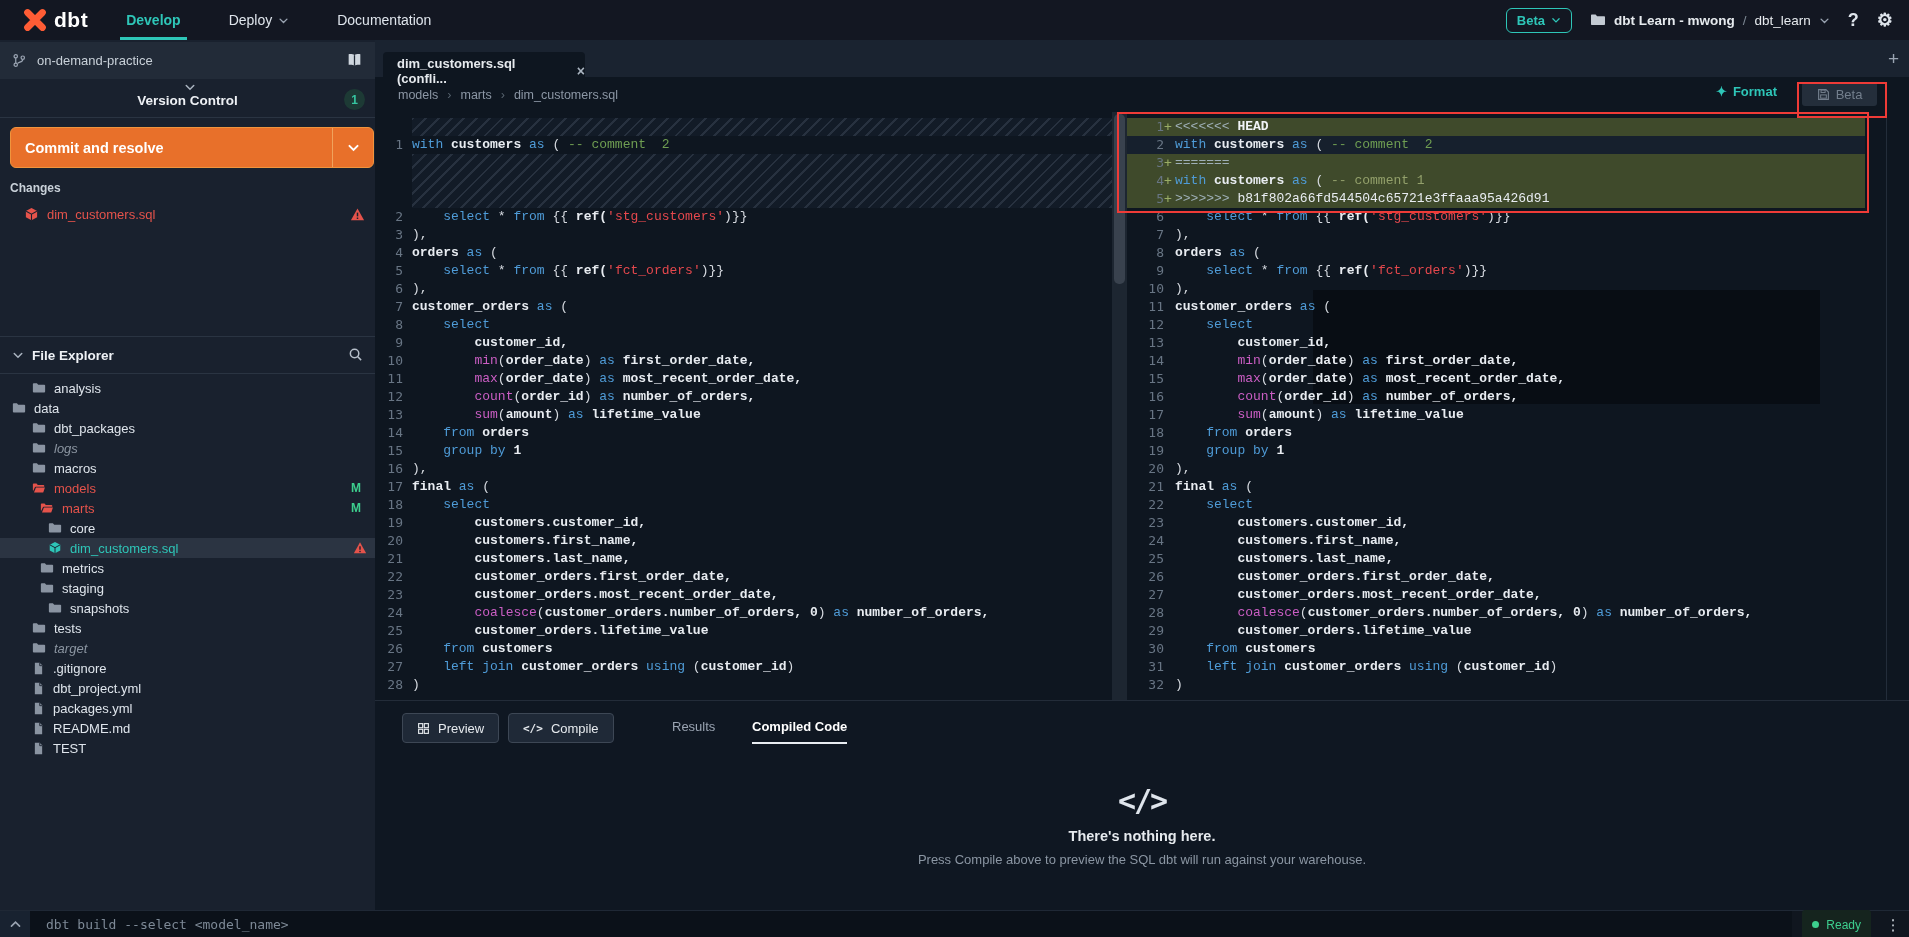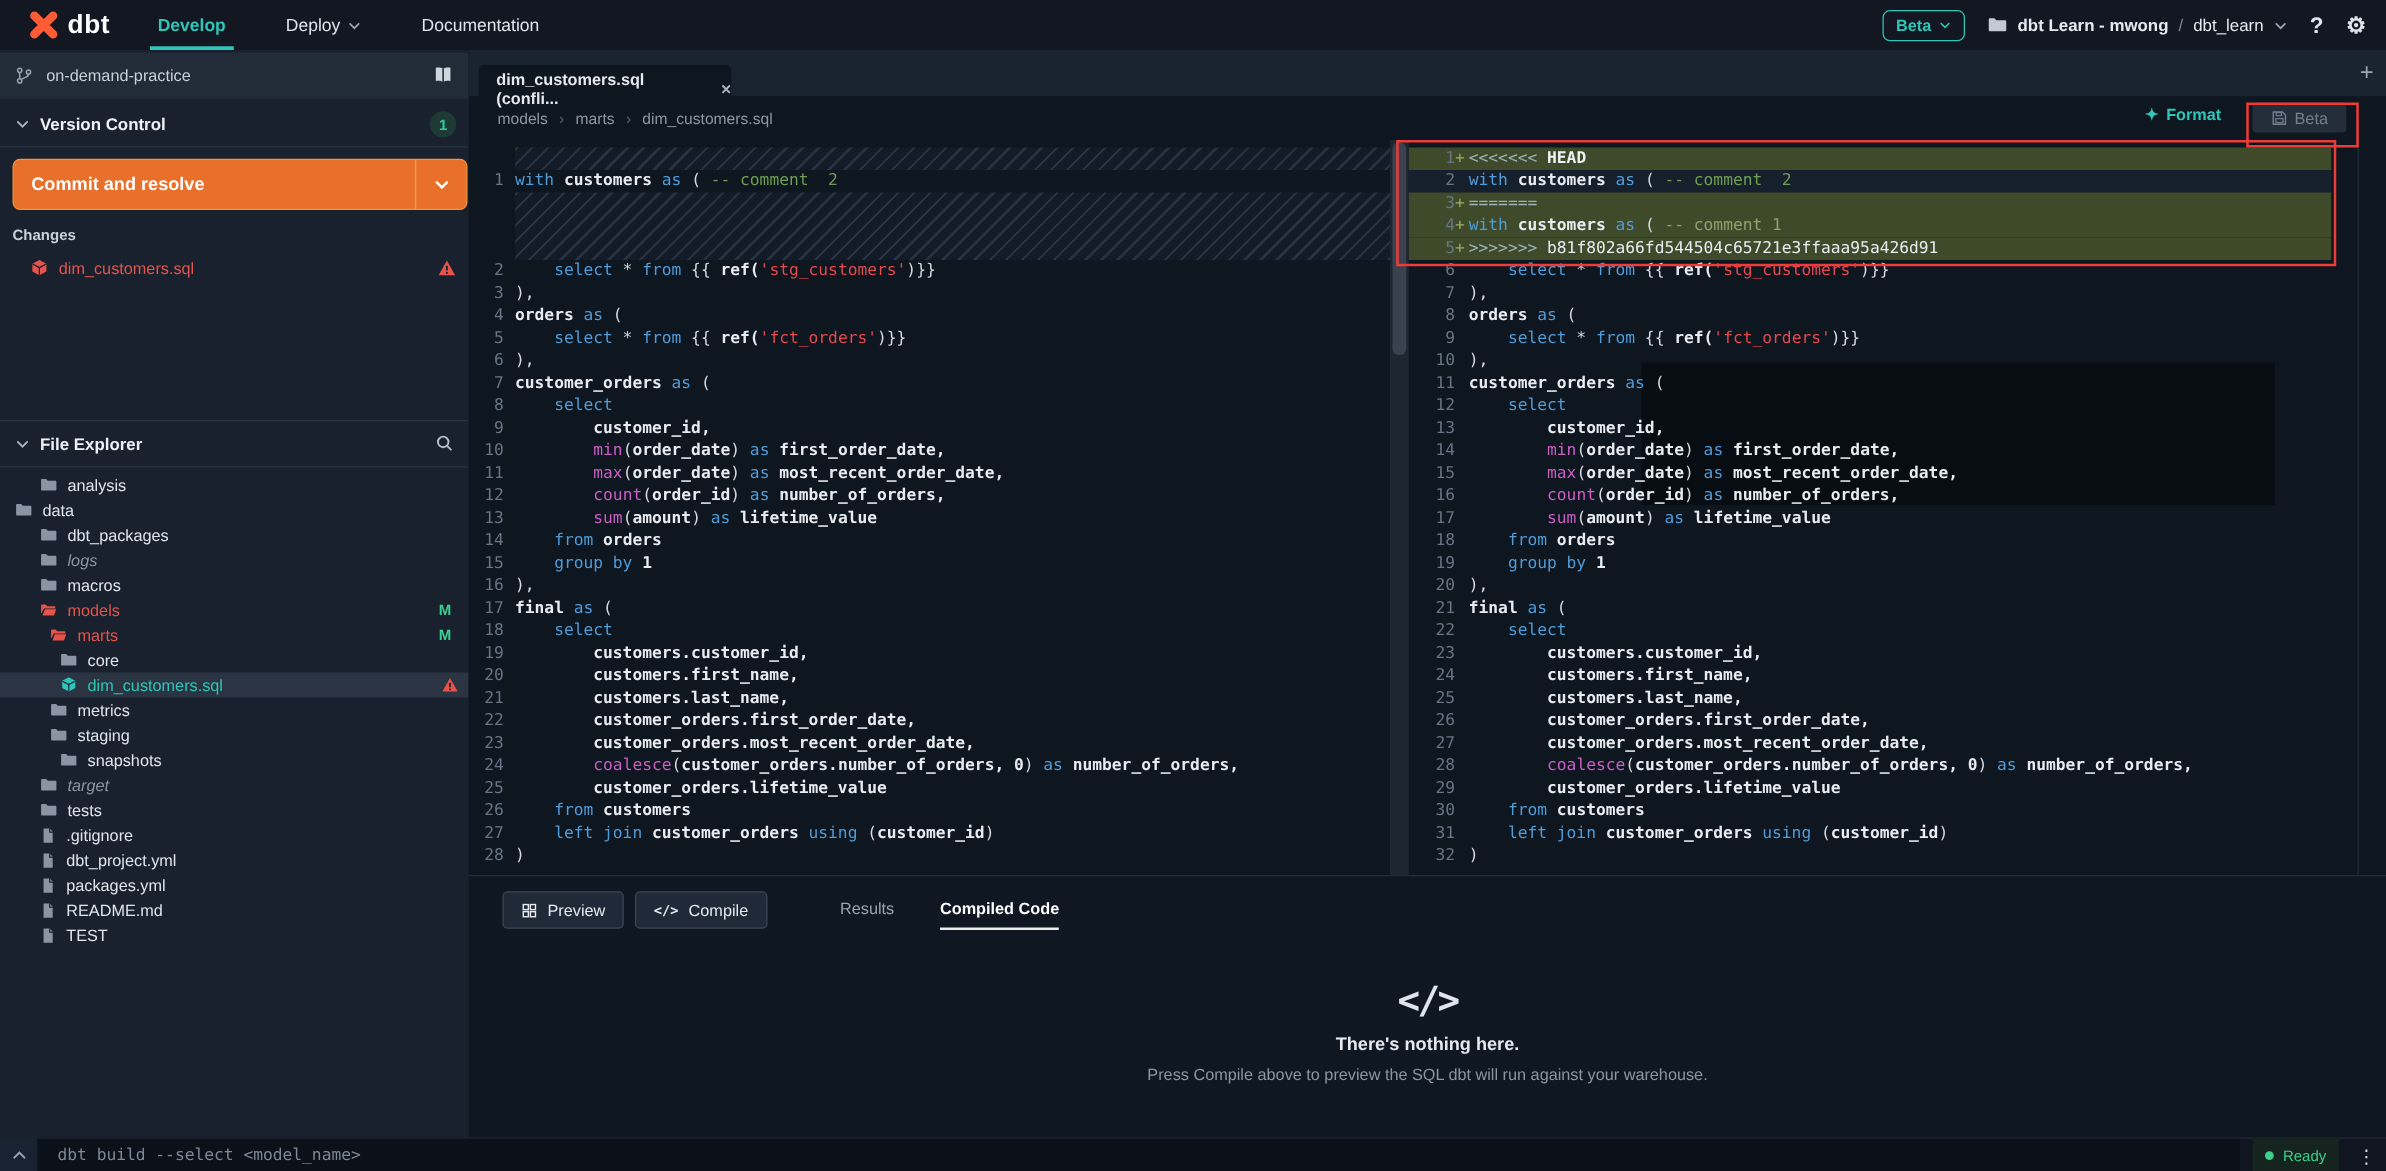--- a/index.html
+++ b/index.html
@@ -75,21 +75,21 @@
   #save-btn{position:absolute;left:1427px;top:5px;width:75px;height:24px;background:#242e3b;border-radius:3px;
             color:#737f8d;font-size:13px;display:flex;align-items:center;justify-content:center;gap:6px;cursor:pointer;}
   #save-annot{left:1422px;top:42px;width:86px;height:32px;border:2px solid #ef3b37;z-index:6;pointer-events:none;}
 
   
   #code-area{left:0;top:72px;width:1534px;height:588px;overflow:hidden;background:#0e1620;}
   .crow{height:18px;display:flex;line-height:18px;font-family:"DejaVu Sans Mono",monospace;font-size:13px;
         white-space:pre;position:relative;z-index:1;}
   .gut{flex:none;text-align:right;color:#687584;}
   .plus{flex:none;color:#9aad66;}
-  .ct{flex:none;}
+  .ct{flex:none;font-family:Liberation Mono, monospace;}
   #left-pane{position:absolute;left:10px;top:6px;width:727px;}
   #left-pane .gut{width:18px;}
   #left-pane .plus{width:9px;}
   #right-pane{position:absolute;left:752px;top:6px;width:738px;}
   #right-pane .gut{width:37px;}
   #right-pane .plus{width:8px;}
   #right-pane .ct{padding-left:3px;}
   .hatch{margin-left:27px;background:repeating-linear-gradient(135deg,#27313f 0 2px,#121b27 2px 9px);}
   .hatch.h1{height:18px;} .hatch.h3{height:54px;}
   .row-added{background:#3f4a2b;}
@@ -185,21 +185,21 @@
       </span>
       <span>on-demand-practice</span>
       <span id="book-btn">
         <svg width="17" height="17" viewBox="0 0 16 16">
             <path d="M8 3C6.8 2 4.8 1.8 2.5 2v10c2.3-.2 4.3 0 5.5 1 1.2-1 3.2-1.2 5.5-1V2C11.2 1.8 9.2 2 8 3z" fill="currentColor"></path>
             <path d="M8 3v10" stroke="#222b38" stroke-width="1.2"></path>
           </svg>
       </span>
     </div>
 
-    <div class="section-head" style="top:41px;">
+    <div class="section-head" style="top:41px;flex-direction:column;">
       <span class="chev">
           <svg width="12" height="12" viewBox="0 0 16 16">
             <path d="M3 6l5 5 5-5" fill="none" stroke="currentColor" stroke-width="2" stroke-linecap="round"></path>
           </svg>
         </span>
       <span>Version Control</span>
       <span id="vc-badge">1</span>
     </div>
     <div class="hr" style="top:77px;"></div>
 
@@ -350,35 +350,35 @@
           <span class="tname">staging</span>
         </div>
         <div class="tree-row" style="padding-left: 32px; margin-left: 16px;">
           <span class="ticon">
             <svg width="14" height="14" viewBox="0 0 16 16">
               <path d="M1 3.5c0-.6.4-1 1-1h3.6l1.5 1.7H14c.6 0 1 .4 1 1V12c0 .6-.4 1-1 1H2c-.6 0-1-.4-1-1z" fill="currentColor"></path>
             </svg>
           </span>
           <span class="tname">snapshots</span>
         </div>
+        <div class="tree-row" style="padding-left: 32px;">
+          <span class="ticon">
+            <svg width="14" height="14" viewBox="0 0 16 16">
+              <path d="M1 3.5c0-.6.4-1 1-1h3.6l1.5 1.7H14c.6 0 1 .4 1 1V12c0 .6-.4 1-1 1H2c-.6 0-1-.4-1-1z" fill="currentColor"></path>
+            </svg>
+          </span>
+          <span class="tname">tests</span>
+        </div>
         <div class="tree-row dim" style="padding-left: 32px;">
           <span class="ticon">
             <svg width="14" height="14" viewBox="0 0 16 16">
               <path d="M1 3.5c0-.6.4-1 1-1h3.6l1.5 1.7H14c.6 0 1 .4 1 1V12c0 .6-.4 1-1 1H2c-.6 0-1-.4-1-1z" fill="currentColor"></path>
             </svg>
           </span>
           <span class="tname">target</span>
-        </div>
-        <div class="tree-row" style="padding-left: 32px;">
-          <span class="ticon">
-            <svg width="14" height="14" viewBox="0 0 16 16">
-              <path d="M1 3.5c0-.6.4-1 1-1h3.6l1.5 1.7H14c.6 0 1 .4 1 1V12c0 .6-.4 1-1 1H2c-.6 0-1-.4-1-1z" fill="currentColor"></path>
-            </svg>
-          </span>
-          <span class="tname">tests</span>
         </div>
         <div class="tree-row" style="padding-left: 32px;">
           <span class="ticon">
             <svg width="13" height="13" viewBox="0 0 16 16">
               <path d="M3.5 1h6l3 3v11h-9z" fill="currentColor"></path>
               <path d="M9.5 1v3.5H13" fill="none" stroke="#19212e" stroke-width="1.1"></path>
             </svg>
           </span>
           <span class="tname">.gitignore</span>
         </div>

